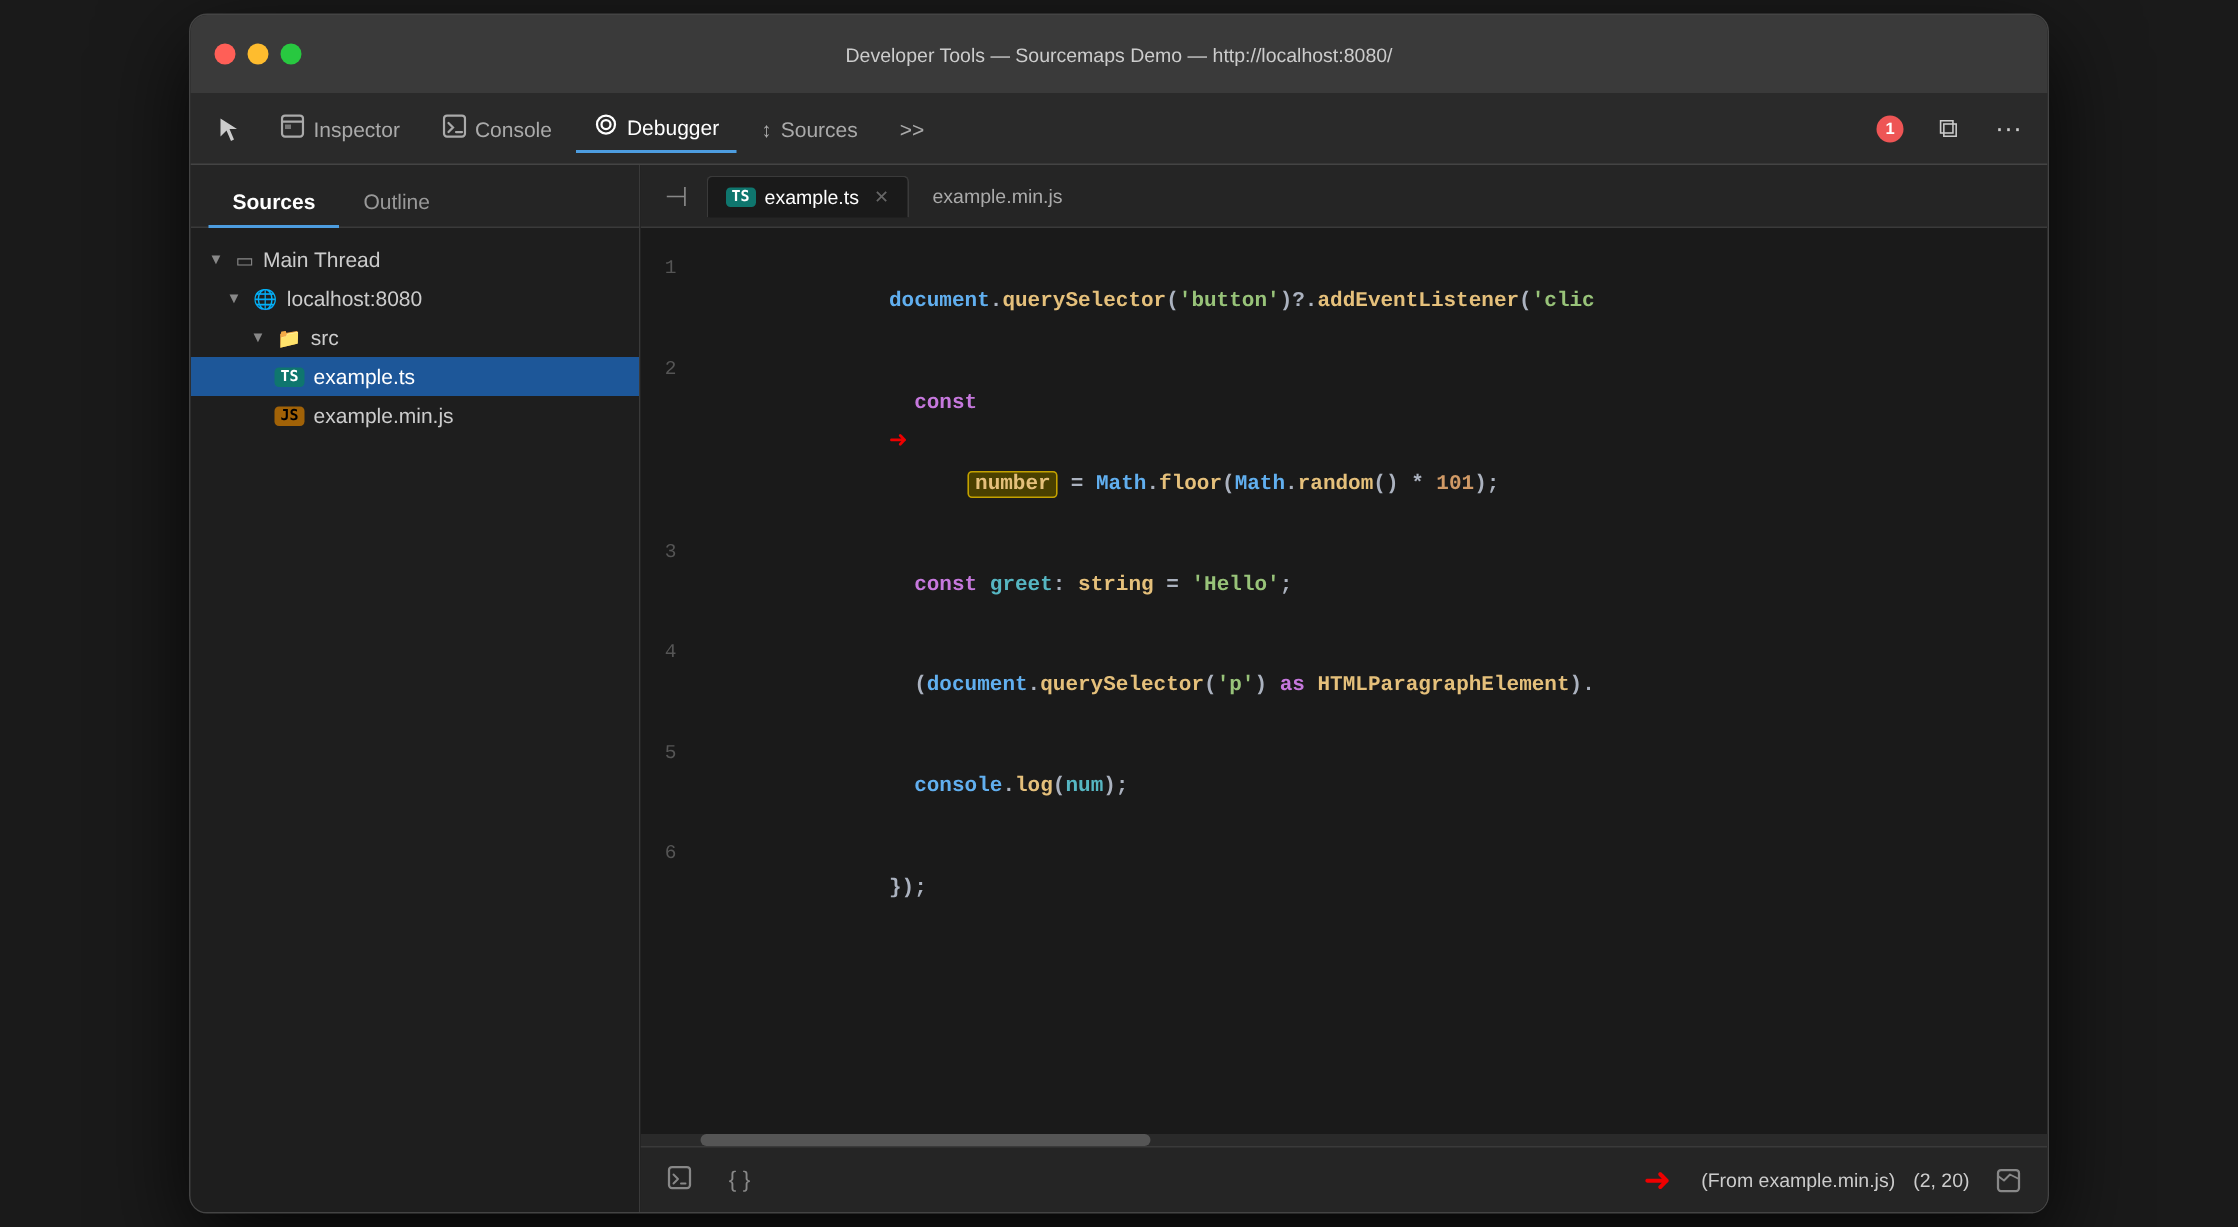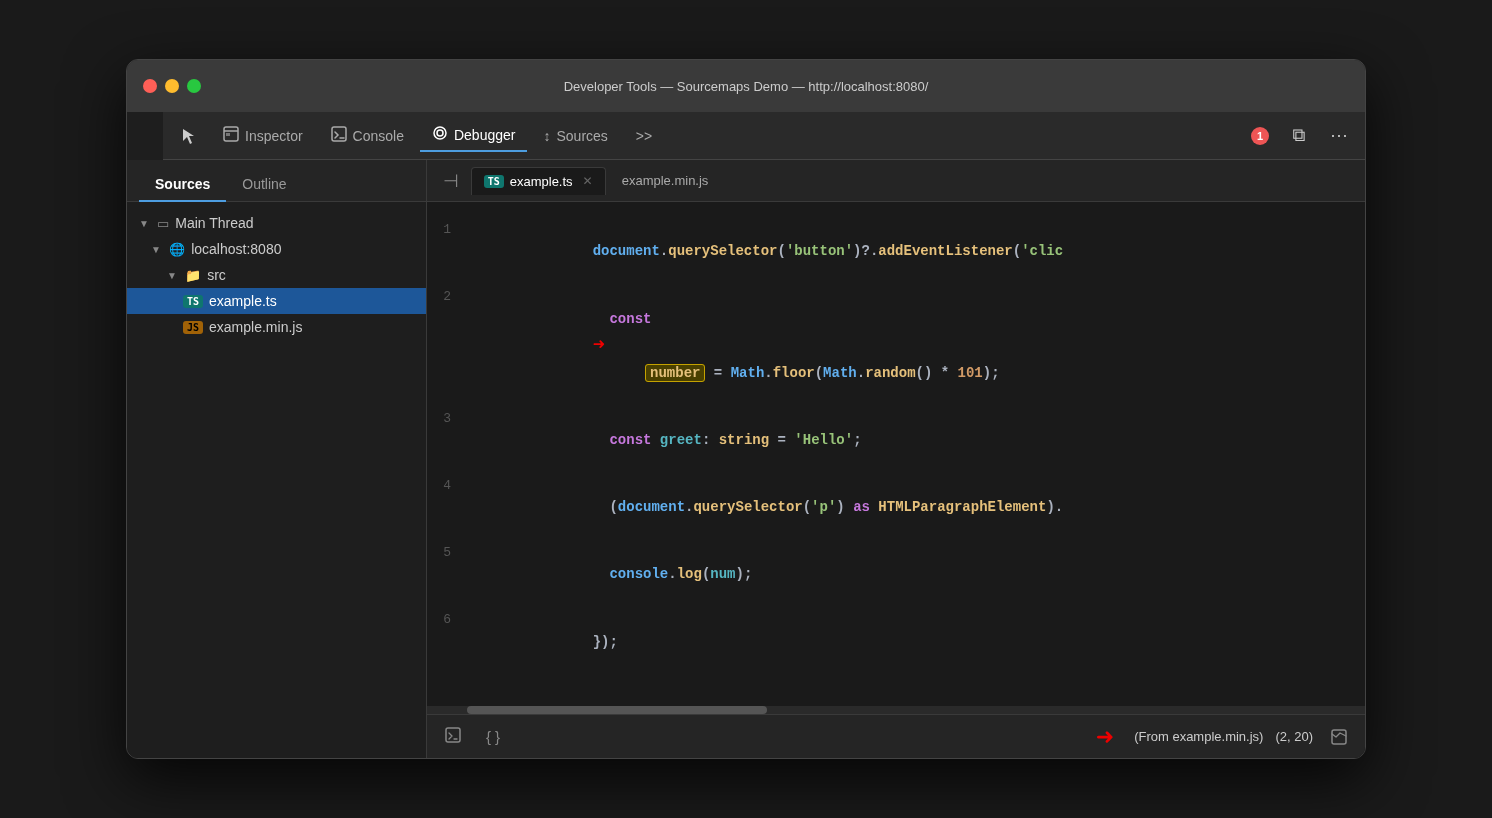--- a/index.html
+++ b/index.html
@@ -8,21 +8,21 @@
       background: #1a1a1a;
       display: flex;
       justify-content: center;
       align-items: center;
       min-height: 100vh;
       font-family: -apple-system, BlinkMacSystemFont, 'Segoe UI', sans-serif;
     }
 
     .window {
       width: 1240px;
-      height: 700px;
+      height: 800px;
       background: #1e1e1e;
       border-radius: 12px;
       overflow: hidden;
       box-shadow: 0 20px 60px rgba(0,0,0,0.8);
       display: flex;
       flex-direction: column;
       border: 1px solid #444;
     }
 
     
@@ -65,21 +65,20 @@
     
     .toolbar {
       background: #2a2a2a;
       height: 48px;
       display: flex;
       align-items: center;
       padding: 0 8px;
       gap: 4px;
       flex-shrink: 0;
       border-bottom: 1px solid #444;
-      margin-left: 36px;
     }
 
     .toolbar-icon-btn {
       width: 36px;
       height: 36px;
       display: flex;
       align-items: center;
       justify-content: center;
       border-radius: 4px;
       cursor: pointer;

